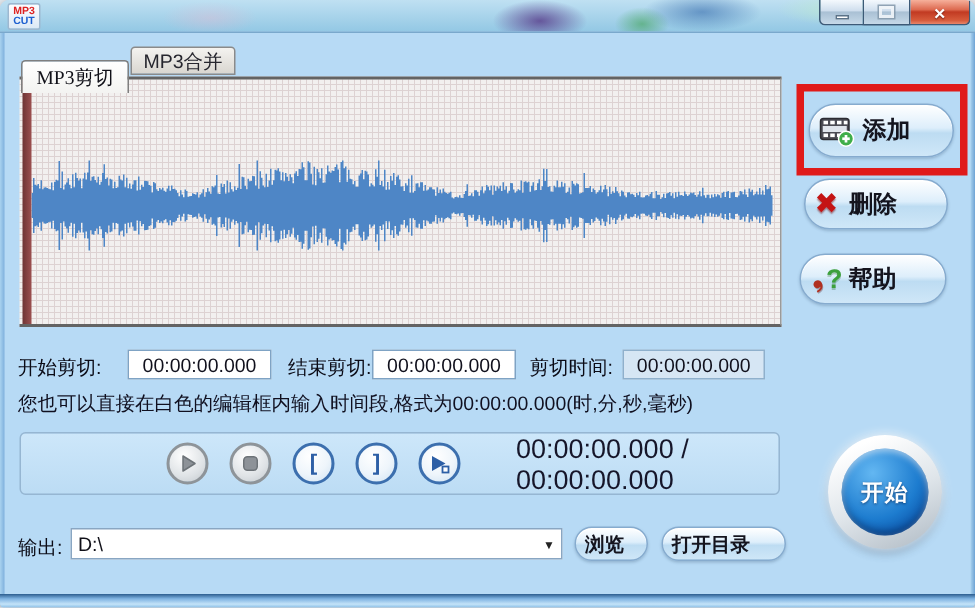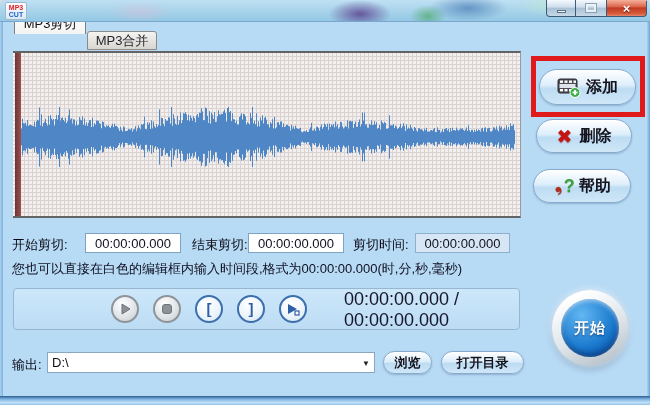--- a/index.html
+++ b/index.html
@@ -30,21 +30,21 @@
     display:flex;align-items:center;justify-content:center;cursor:default;}
   .winbtn.min{left:546px;width:30px;border-radius:0 0 0 4px;}
   .winbtn.max{left:576px;width:30px;border-left:none;border-right:none;}
   .winbtn.close{left:606px;width:41px;border-radius:0 0 4px 0;
     background:linear-gradient(#f6b09b 0%,#dd6a50 40%,#c13a22 50%,#d65b3b 85%,#e8866a);}
   .glyph-min{width:9px;height:3px;background:#fff;border:1px solid #5a7288;margin-top:6px;}
   .glyph-max{width:10px;height:8px;border:2px solid #f2f6fa;outline:1px solid #8297aa;opacity:.85;}
   .glyph-close{color:#fff;font-weight:bold;font-size:13px;line-height:1;text-shadow:0 1px 1px #6e1a0e;}
   
   .tab{position:absolute;font-size:13px;color:#101018;display:flex;align-items:center;justify-content:center;cursor:default;}
-  .tab.active{left:14px;top:12px;width:72px;height:22px;background:linear-gradient(#ffffff,#f3f3f1);border:1px solid #7f7f7f;border-bottom:none;border-radius:3px 3px 0 0;z-index:3;}
+  .tab.active{left:14px;top:40px;width:72px;height:22px;background:linear-gradient(#ffffff,#f3f3f1);border:1px solid #7f7f7f;border-bottom:none;border-radius:3px 3px 0 0;z-index:3;font-family:Liberation Serif, serif;}
   .tab.inactive{left:87px;top:31px;width:70px;height:19px;background:linear-gradient(#f4f3f0,#d9d6d0);border:1px solid #8a8a8a;border-radius:3px 3px 0 0;color:#26262e;}
   
   .help-link{position:absolute;left:348px;top:29px;font-size:14px;font-weight:bold;color:#2727cf;text-decoration:underline;cursor:pointer;}
   
   .wave-frame{position:absolute;left:13px;top:51px;width:508px;height:167px;border-top:2px solid #636363;border-bottom:2px solid #636363;border-right:1px solid #9a9a9a;
     background:
       repeating-linear-gradient(to right, transparent 0 3px, #ddd2d2 3px 4px),
       repeating-linear-gradient(to bottom, transparent 0 3px, #ddd2d2 3px 4px),
       #f2f0ef;}
   .wave-cursor{position:absolute;left:2px;top:0;width:6px;height:163px;background:linear-gradient(to right,#6e3434,#9c5050);}
@@ -58,21 +58,21 @@
   .player{position:absolute;left:13px;top:288px;width:507px;height:42px;border:1px solid #96b6d2;border-radius:4px;background:linear-gradient(#cde7fa,#bcdcf4);}
   .pbtn{position:absolute;top:6px;width:28px;height:28px;border-radius:50%;display:flex;align-items:center;justify-content:center;cursor:pointer;}
   .pbtn.gray{background:radial-gradient(circle at 40% 30%,#ffffff,#dfe3e6 60%,#c2c8cd);border:2px solid #8e9499;}
   .pbtn.blue{background:radial-gradient(circle at 40% 30%,#ffffff,#eef5fb 55%,#cfe2f2);border:2px solid #3c6fae;}
   .bracket{font-size:15px;font-weight:bold;color:#2d5fa6;line-height:1;margin-top:-1px;}
   .ptime{position:absolute;left:330px;top:0;height:42px;width:172px;display:flex;align-items:center;justify-content:flex-end;font-size:18px;color:#16162a;}
   
   .combo{position:absolute;left:47px;top:352px;width:328px;height:21px;background:#fff;border:1px solid #89a6c2;font-size:13px;color:#101018;display:flex;align-items:center;padding-left:4px;cursor:default;}
   .combo .arrow{position:absolute;right:4px;top:6px;font-size:8px;color:#222;}
   .pill{border:1px solid #86abce;border-radius:14px;background:linear-gradient(#ffffff,#ddeefb 45%,#bddcf2 55%,#cfe7f8);
-    box-shadow:0 1px 2px rgba(30,60,90,.25), inset 0 1px 0 #fff;color:#14141e;font-weight:bold;display:flex;align-items:center;justify-content:center;cursor:pointer;font-family:inherit;}
+    box-shadow:0 1px 2px rgba(30,60,90,.25), inset 0 1px 0 #fff;color:#14141e;font-weight:bold;display:flex;align-items:center;justify-content:flex-start;cursor:pointer;font-family:inherit;}
   .btn-browse{position:absolute;left:383px;top:351px;width:49px;height:23px;font-size:13px;}
   .btn-opendir{position:absolute;left:441px;top:351px;width:83px;height:23px;font-size:13px;}
   
   .red-box{position:absolute;left:531px;top:56px;width:114px;height:61px;border:5px solid #e01a1a;z-index:2;pointer-events:none;}
   .btn-add{position:absolute;left:539px;top:69px;width:97px;height:36px;border-radius:18px;font-size:16px;gap:5px;}
   .btn-del{position:absolute;left:536px;top:119px;width:96px;height:34px;border-radius:17px;font-size:16px;gap:7px;}
   .btn-help{position:absolute;left:533px;top:169px;width:98px;height:34px;border-radius:17px;font-size:16px;gap:4px;}
   .xicon{color:#c41414;font-size:19px;font-weight:bold;line-height:1;text-shadow:0 1px 1px rgba(120,0,0,.45);}
   .excl{display:inline-block;color:#b03020;font-size:17px;font-weight:bold;transform:rotate(-28deg);text-shadow:0 1px 0 rgba(80,0,0,.3);}
   .ques{color:#3da03d;font-size:18px;font-weight:bold;text-shadow:0 1px 0 rgba(0,80,0,.25);}

